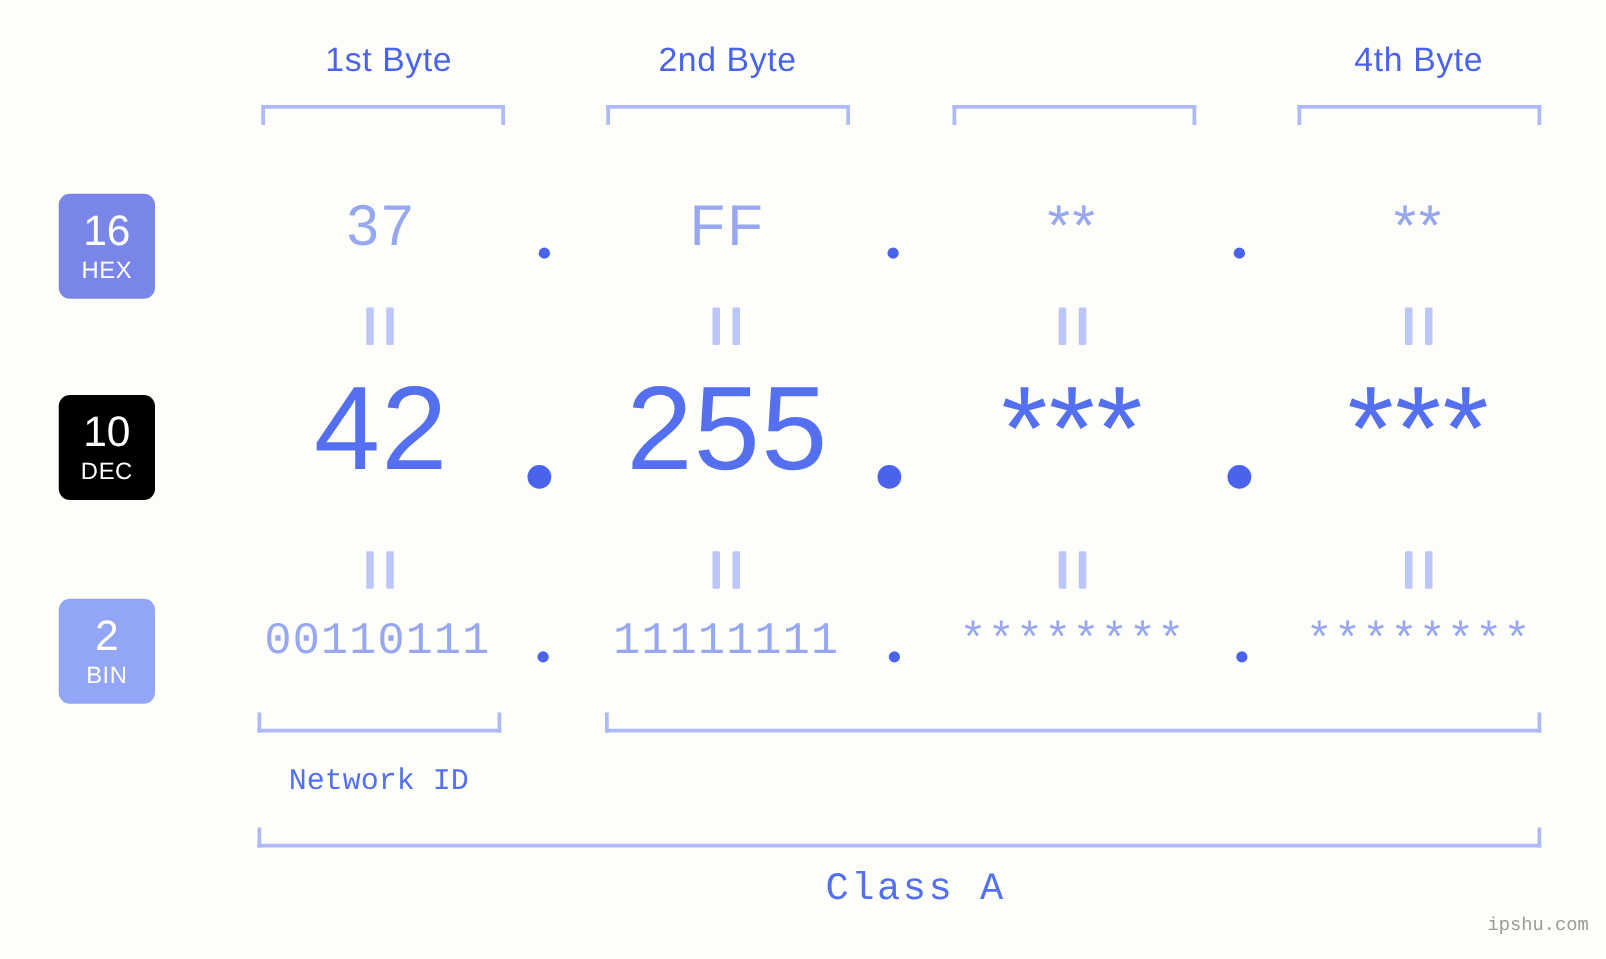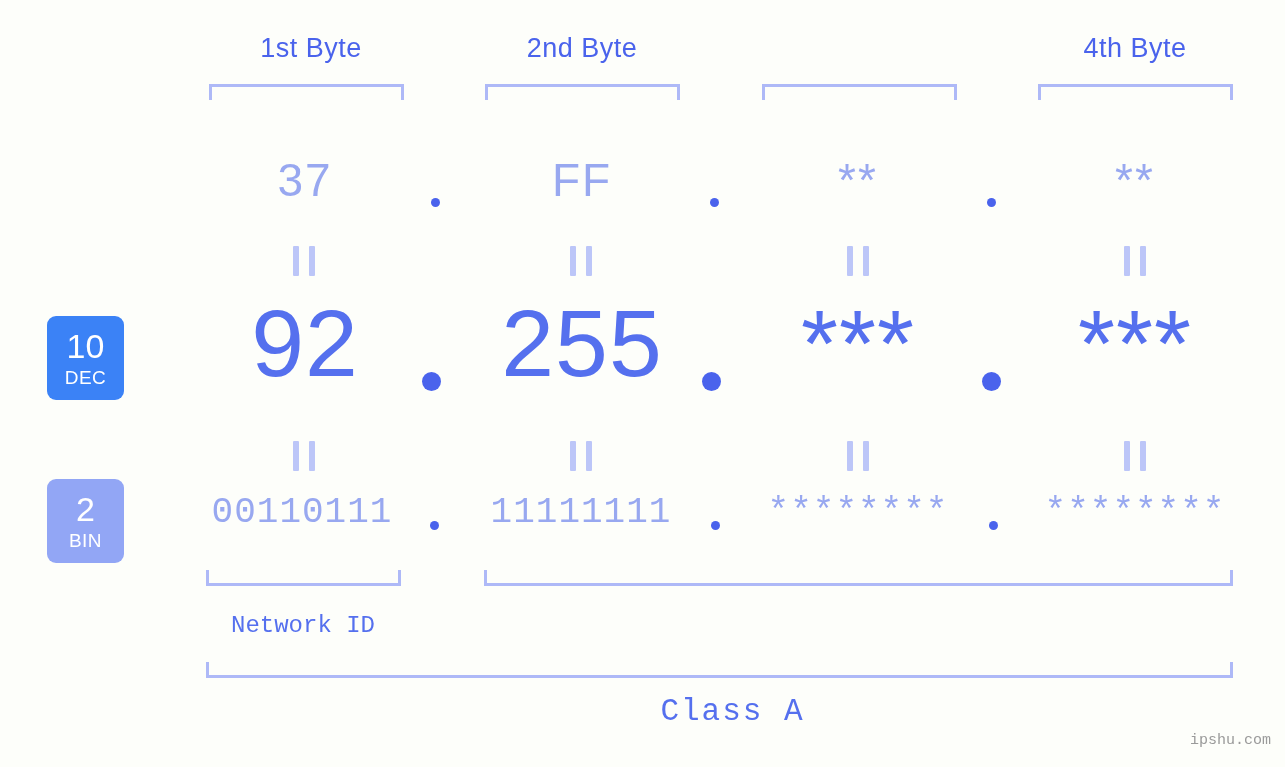--- a/index.html
+++ b/index.html
@@ -140,20 +140,24 @@
 
   <div class="byte-label" style="left:191px;">1st Byte</div>
   <div class="byte-label" style="left:462px;">2nd Byte</div>
   <div class="byte-label" style="left:1015px;">4th Byte</div>
 
   <div class="top-bracket" style="left:209px;width:195px;"></div>
   <div class="top-bracket" style="left:485px;width:195px;"></div>
   <div class="top-bracket" style="left:762px;width:195px;"></div>
   <div class="top-bracket" style="left:1038px;width:195px;"></div>
 
+  <div class="badge" style="top:155px;background:#7986e8;">
+    <span class="num">16</span>
+    <span class="nm">HEX</span>
+  </div>
 
   <div class="hexrow">
     <div class="cell" style="left:185px;">37</div>
     <div class="cell" style="left:462px;">FF</div>
     <div class="cell" style="left:738px;">**</div>
     <div class="cell" style="left:1015px;">**</div>
 
     <div class="dot small" style="left:431px;top:198px;"></div>
     <div class="dot small" style="left:710px;top:198px;"></div>
     <div class="dot small" style="left:987px;top:198px;"></div>
@@ -169,27 +173,27 @@
     </div>
   <div class="eq" style="left:847px;top:246px;">
       <span></span>
       <span></span>
     </div>
   <div class="eq" style="left:1124px;top:246px;">
       <span></span>
       <span></span>
     </div>
 
-  <div class="badge" style="top:316px;background:#3b82f6;">
+  <div class="badge" style="top:316px;background:#000000;">
     <span class="num">10</span>
     <span class="nm">DEC</span>
   </div>
 
   <div class="decrow">
-    <div class="cell" style="left:185px;">92</div>
+    <div class="cell" style="left:185px;">42</div>
     <div class="cell" style="left:462px;">255</div>
     <div class="cell masked" style="left:738px;">***</div>
     <div class="cell masked" style="left:1015px;">***</div>
 
     <div class="dot big" style="left:422px;top:372px;"></div>
     <div class="dot big" style="left:702px;top:372px;"></div>
     <div class="dot big" style="left:982px;top:372px;"></div>
   </div>
 
   <div class="eq" style="left:293px;top:441px;">

